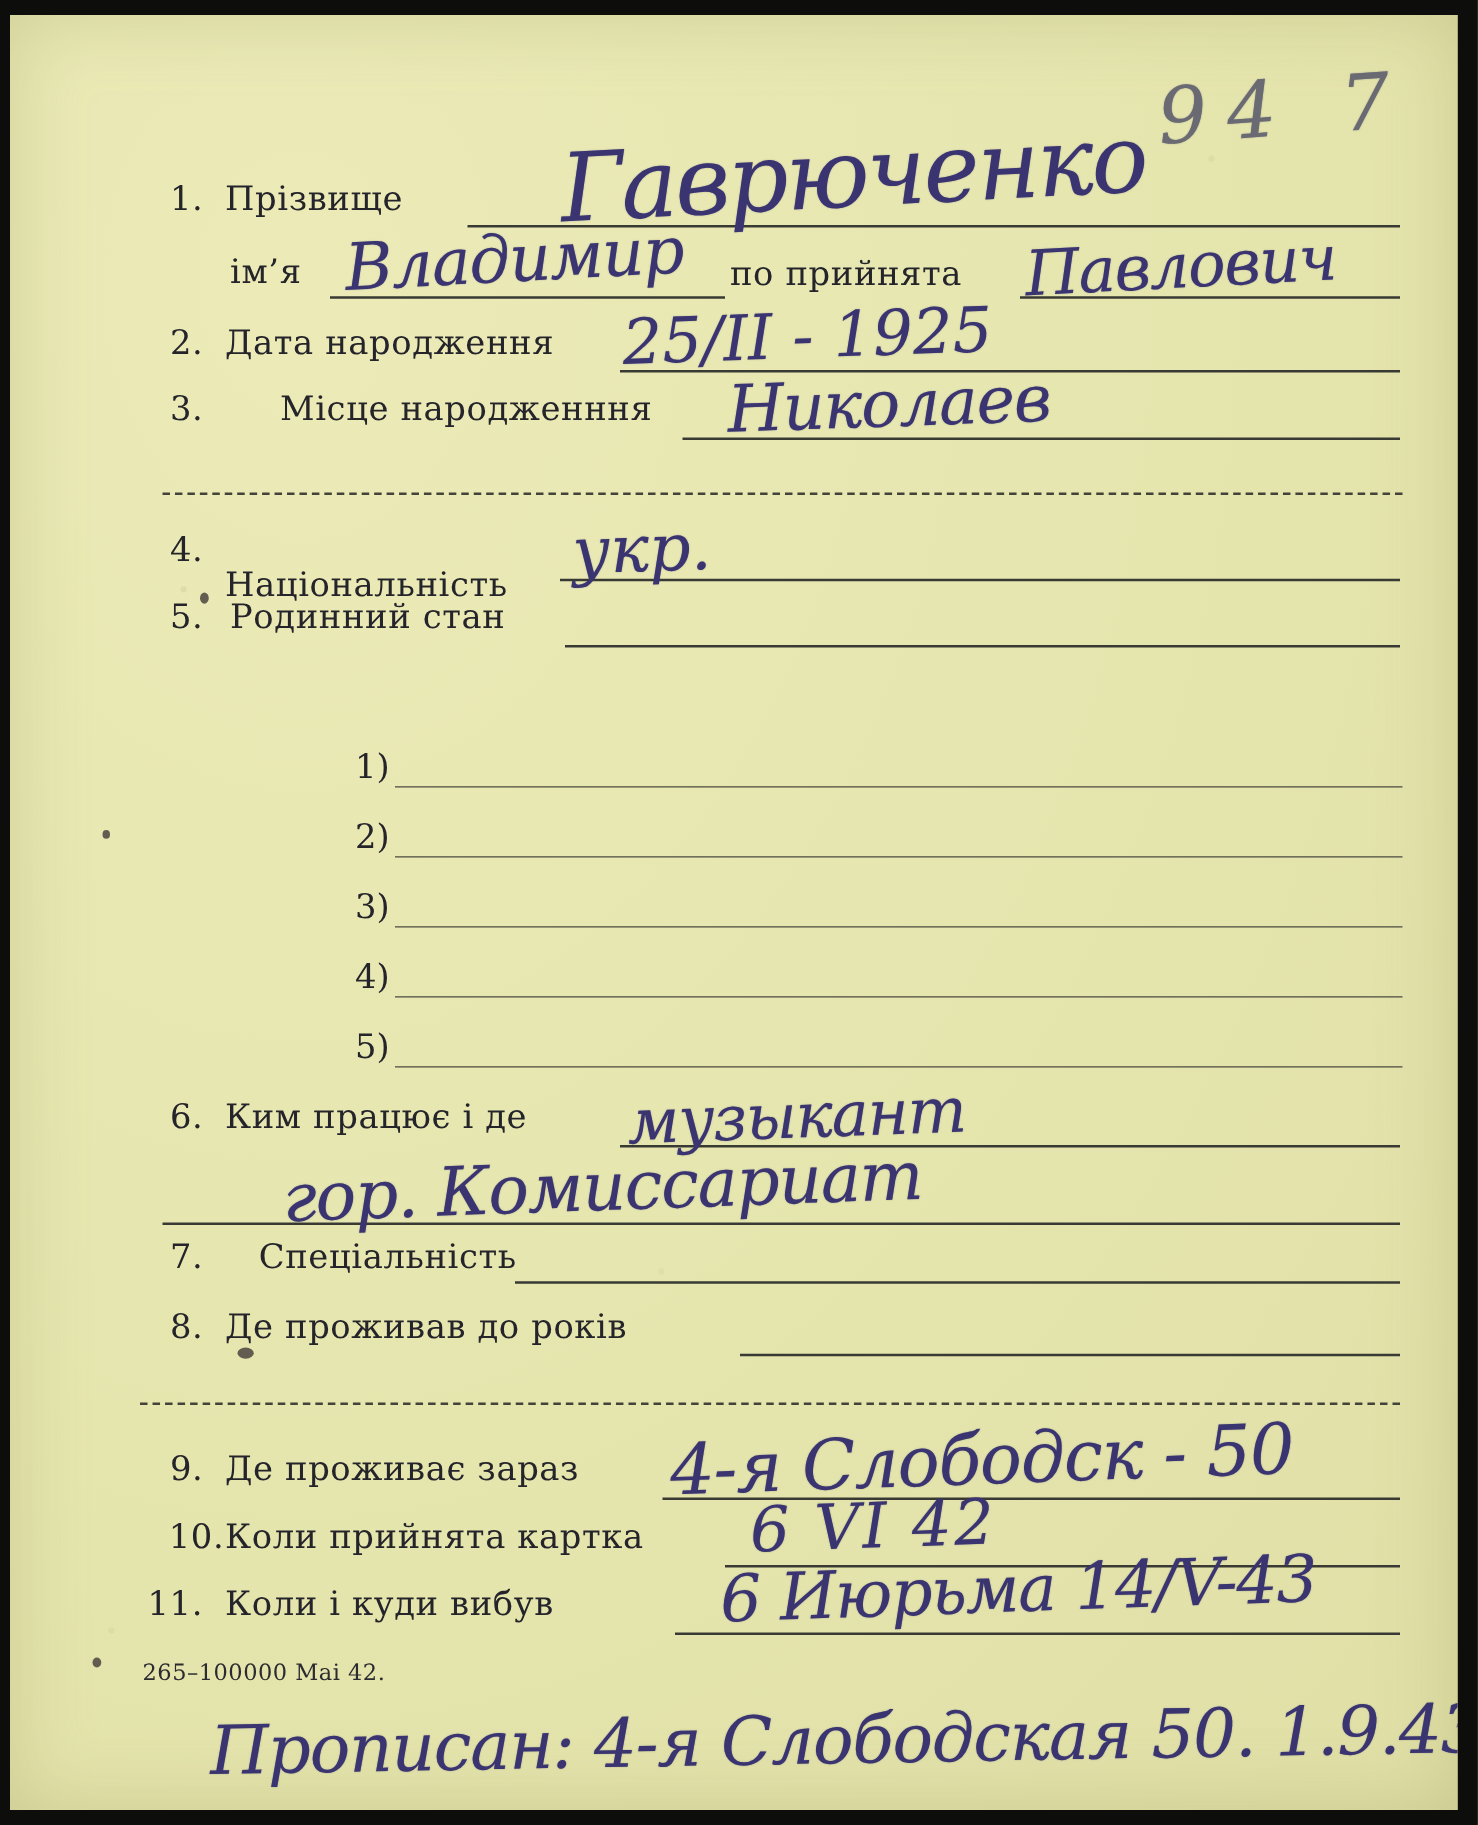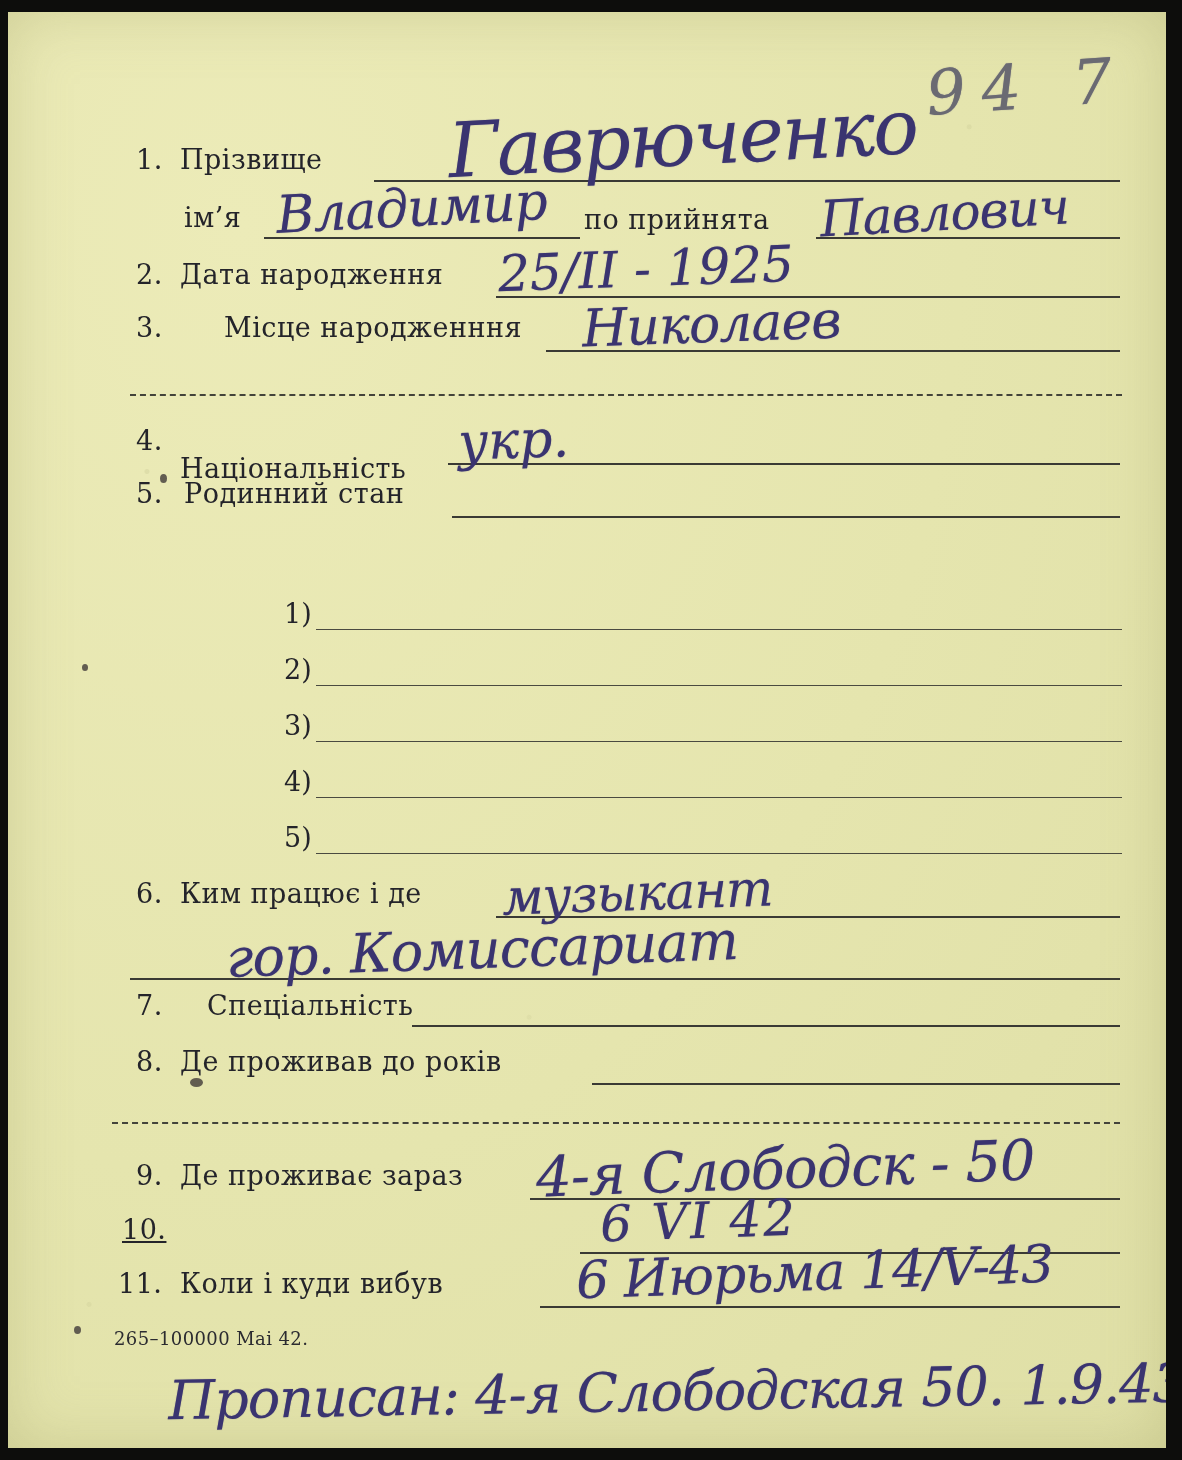--- a/index.html
+++ b/index.html
@@ -181,21 +181,22 @@
     <div class="line" style="left:584px; top:1071px; width:528px;"></div>
     <div class="blot" style="left:182px; top:1066px; width:13px; height:9px;"></div>
 
     <div class="line dash" style="left:104px; top:1110px; width:1008px;"></div>
 
     <div class="pr" style="left:128px; top:1148px;">9.</div>
     <div class="pr" style="left:172px; top:1148px;">Де проживає зараз</div>
     <div class="line" style="left:522px; top:1186px; width:590px;"></div>
     <div class="hw" style="left:528px; top:1124px; font-size:56px; transform:rotate(-2deg); letter-spacing:-1px;">4-я Слободск - 50</div>
 
-    <div class="pr" style="left:114px; top:1202px;text-decoration:underline;">10.</div>
+    <div class="pr" style="left:127px; top:1202px;">10.</div>
+    <div class="pr" style="left:172px; top:1202px;">Коли прийнята картка</div>
     <div class="line" style="left:572px; top:1240px; width:540px;"></div>
     <div class="hw" style="left:592px; top:1180px; font-size:50px; transform:rotate(-2deg); letter-spacing:2px;">6 VI 42</div>
 
     <div class="pr" style="left:110px; top:1256px;">11.</div>
     <div class="pr" style="left:172px; top:1256px;text-align:center;">Коли і куди вибув</div>
     <div class="line" style="left:532px; top:1294px; width:580px;"></div>
     <div class="hw" style="left:568px; top:1230px; font-size:52px; transform:rotate(-2deg); letter-spacing:-1px;">6 Июрьма   14/V-43</div>
 
     <div class="blot" style="left:66px; top:1314px; width:7px; height:8px;"></div>
 

